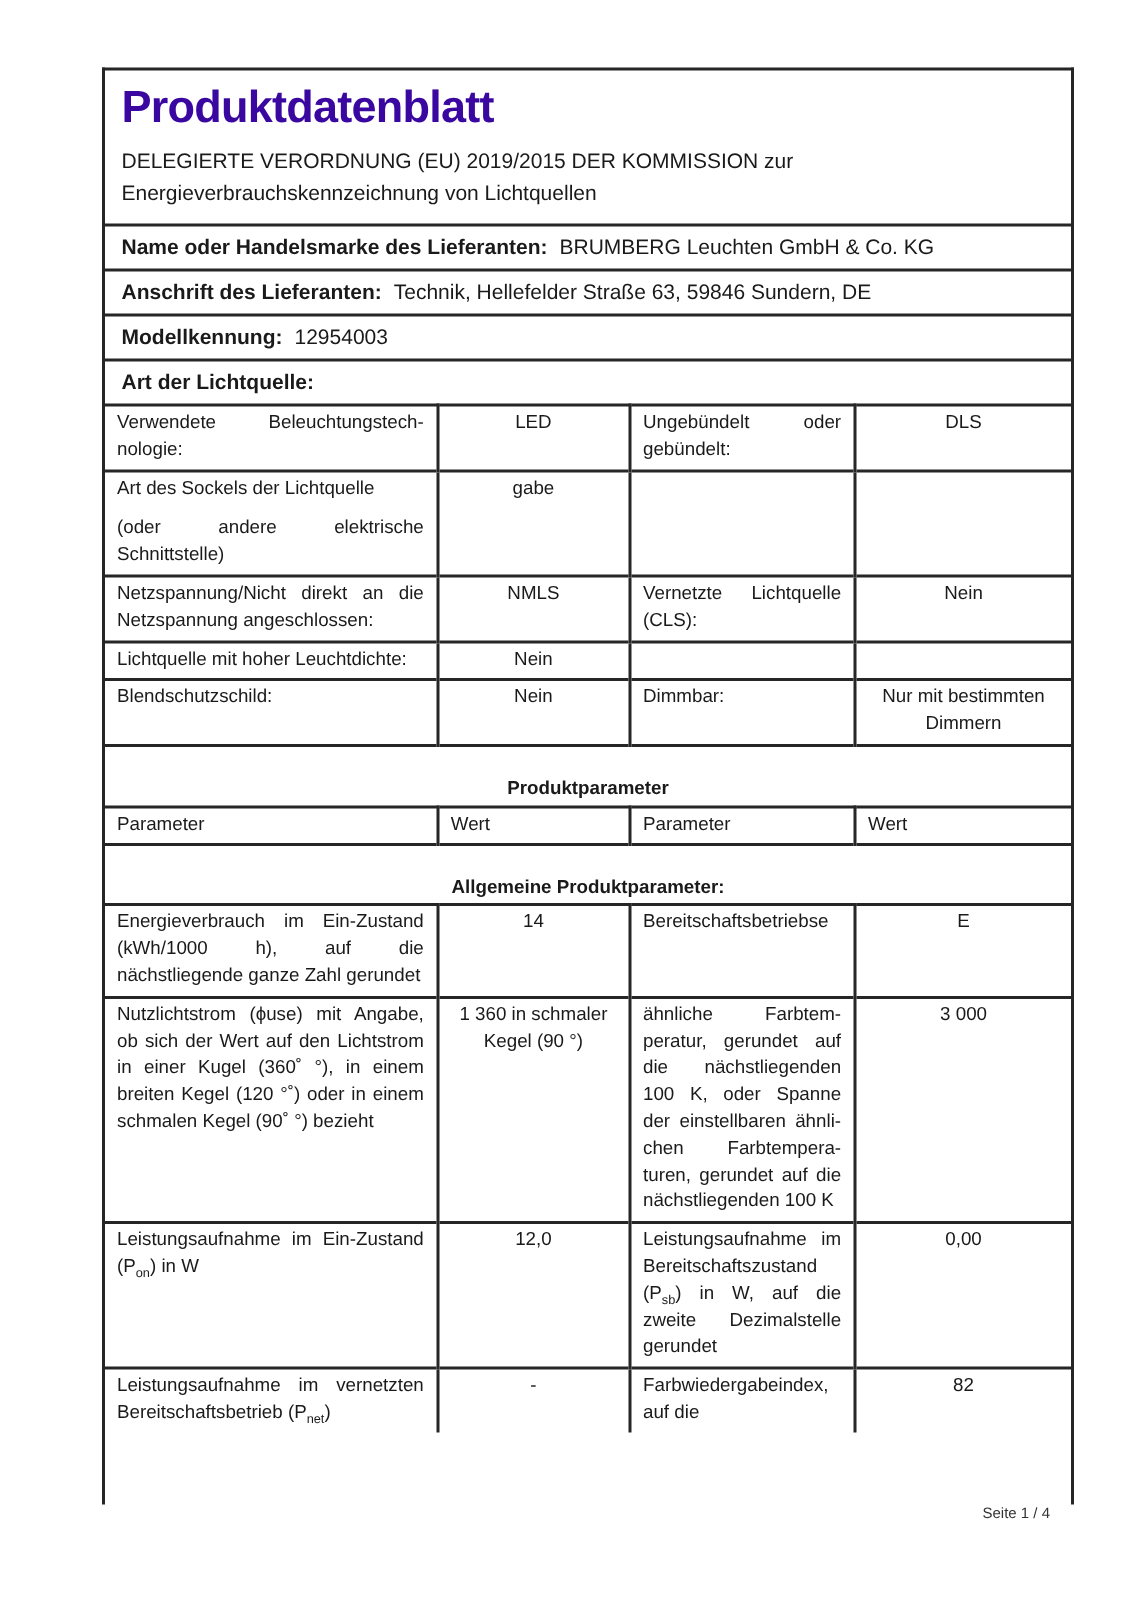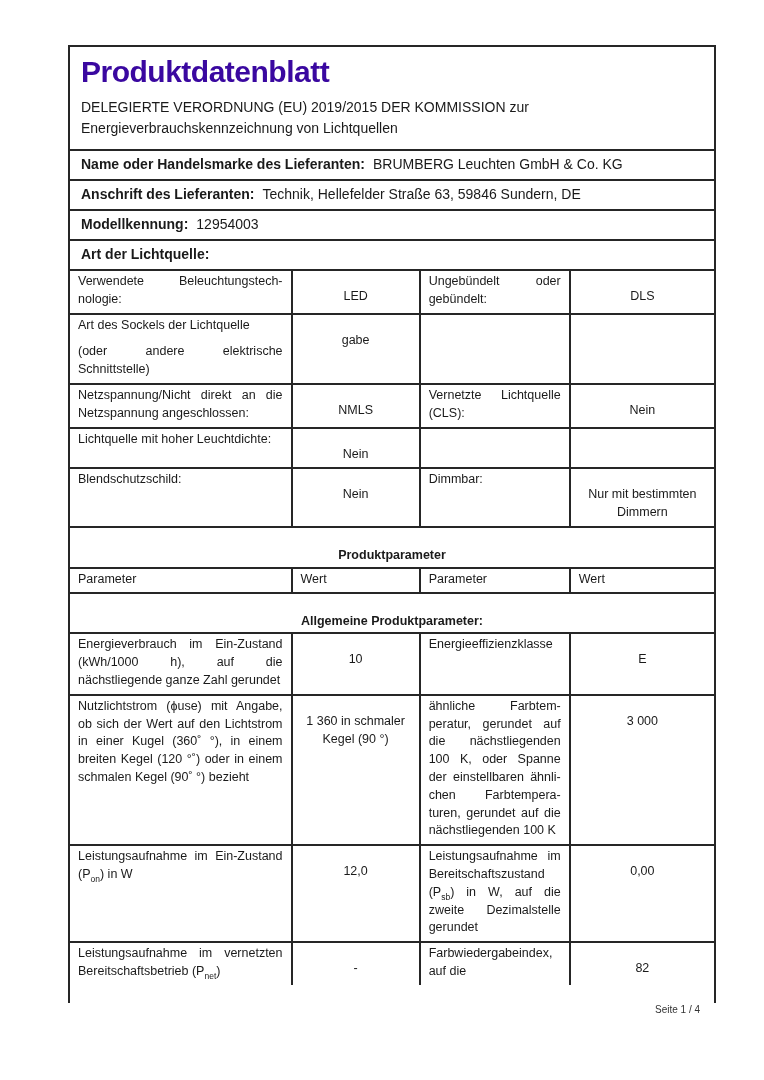--- a/index.html
+++ b/index.html
@@ -54,21 +54,21 @@
   }
   td{
     border-top:2px solid #262626;
     vertical-align:top;
     padding:2px 8px 4px;
     overflow:hidden;
     margin-left:36px;
   }
   td.vr{border-right:2px solid #262626;}
   td.param{text-align:justify;}
-  td.value{text-align:center;padding:17px 4px 4px;}
+  td.value{text-align:center;padding:2px 4px 4px;}
   td.sechead{
     text-align:center;
     font-weight:bold;
     padding:19px 4px 2px;
   }
   td.colhead{padding:2px 8px 3px;}
   td p{margin:0;}
   td p.gap{margin-top:9px;}
   sub{font-size:0.68em;line-height:0;}
   
@@ -158,22 +158,22 @@
         <td class="colhead vr">Wert</td>
         <td class="colhead vr">Parameter</td>
         <td class="colhead">Wert</td>
       </tr>
       <tr>
         <td class="sechead" colspan="4">Allgemeine Produktparameter:</td>
       </tr>
 
       <tr>
         <td class="param vr">Energieverbrauch im Ein-Zu­stand (kWh/1000 h), auf die nächstliegende ganze Zahl ge­rundet</td>
-        <td class="value vr">10</td>
-        <td class="param vr">Energieeffizienzklas­se</td>
+        <td class="value vr">14</td>
+        <td class="param vr">Bereitschaftsbetrieb­se</td>
         <td class="value">E</td>
       </tr>
       <tr>
         <td class="param vr">Nutzlichtstrom (ϕuse) mit An­gabe, ob sich der Wert auf den Lichtstrom in einer Kugel (360˚ °), in einem breiten Kegel (120 °˚) oder in einem schmalen Kegel (90˚ °) bezieht</td>
         <td class="value vr">1&nbsp;360 in schma­ler Kegel (90 °)</td>
         <td class="param vr">ähnliche Farbtem­peratur, gerundet auf die nächst­liegenden 100&nbsp;K, oder Spanne der einstellbaren ähnli­chen Farbtempera­turen, gerundet auf die nächstliegenden 100&nbsp;K</td>
         <td class="value">3&nbsp;000</td>
       </tr>
       <tr>
         <td class="param vr"><span>Leistungsaufnahme im Ein-Zu­stand (P</span><sub>on</sub><span>) in W</span></td>

